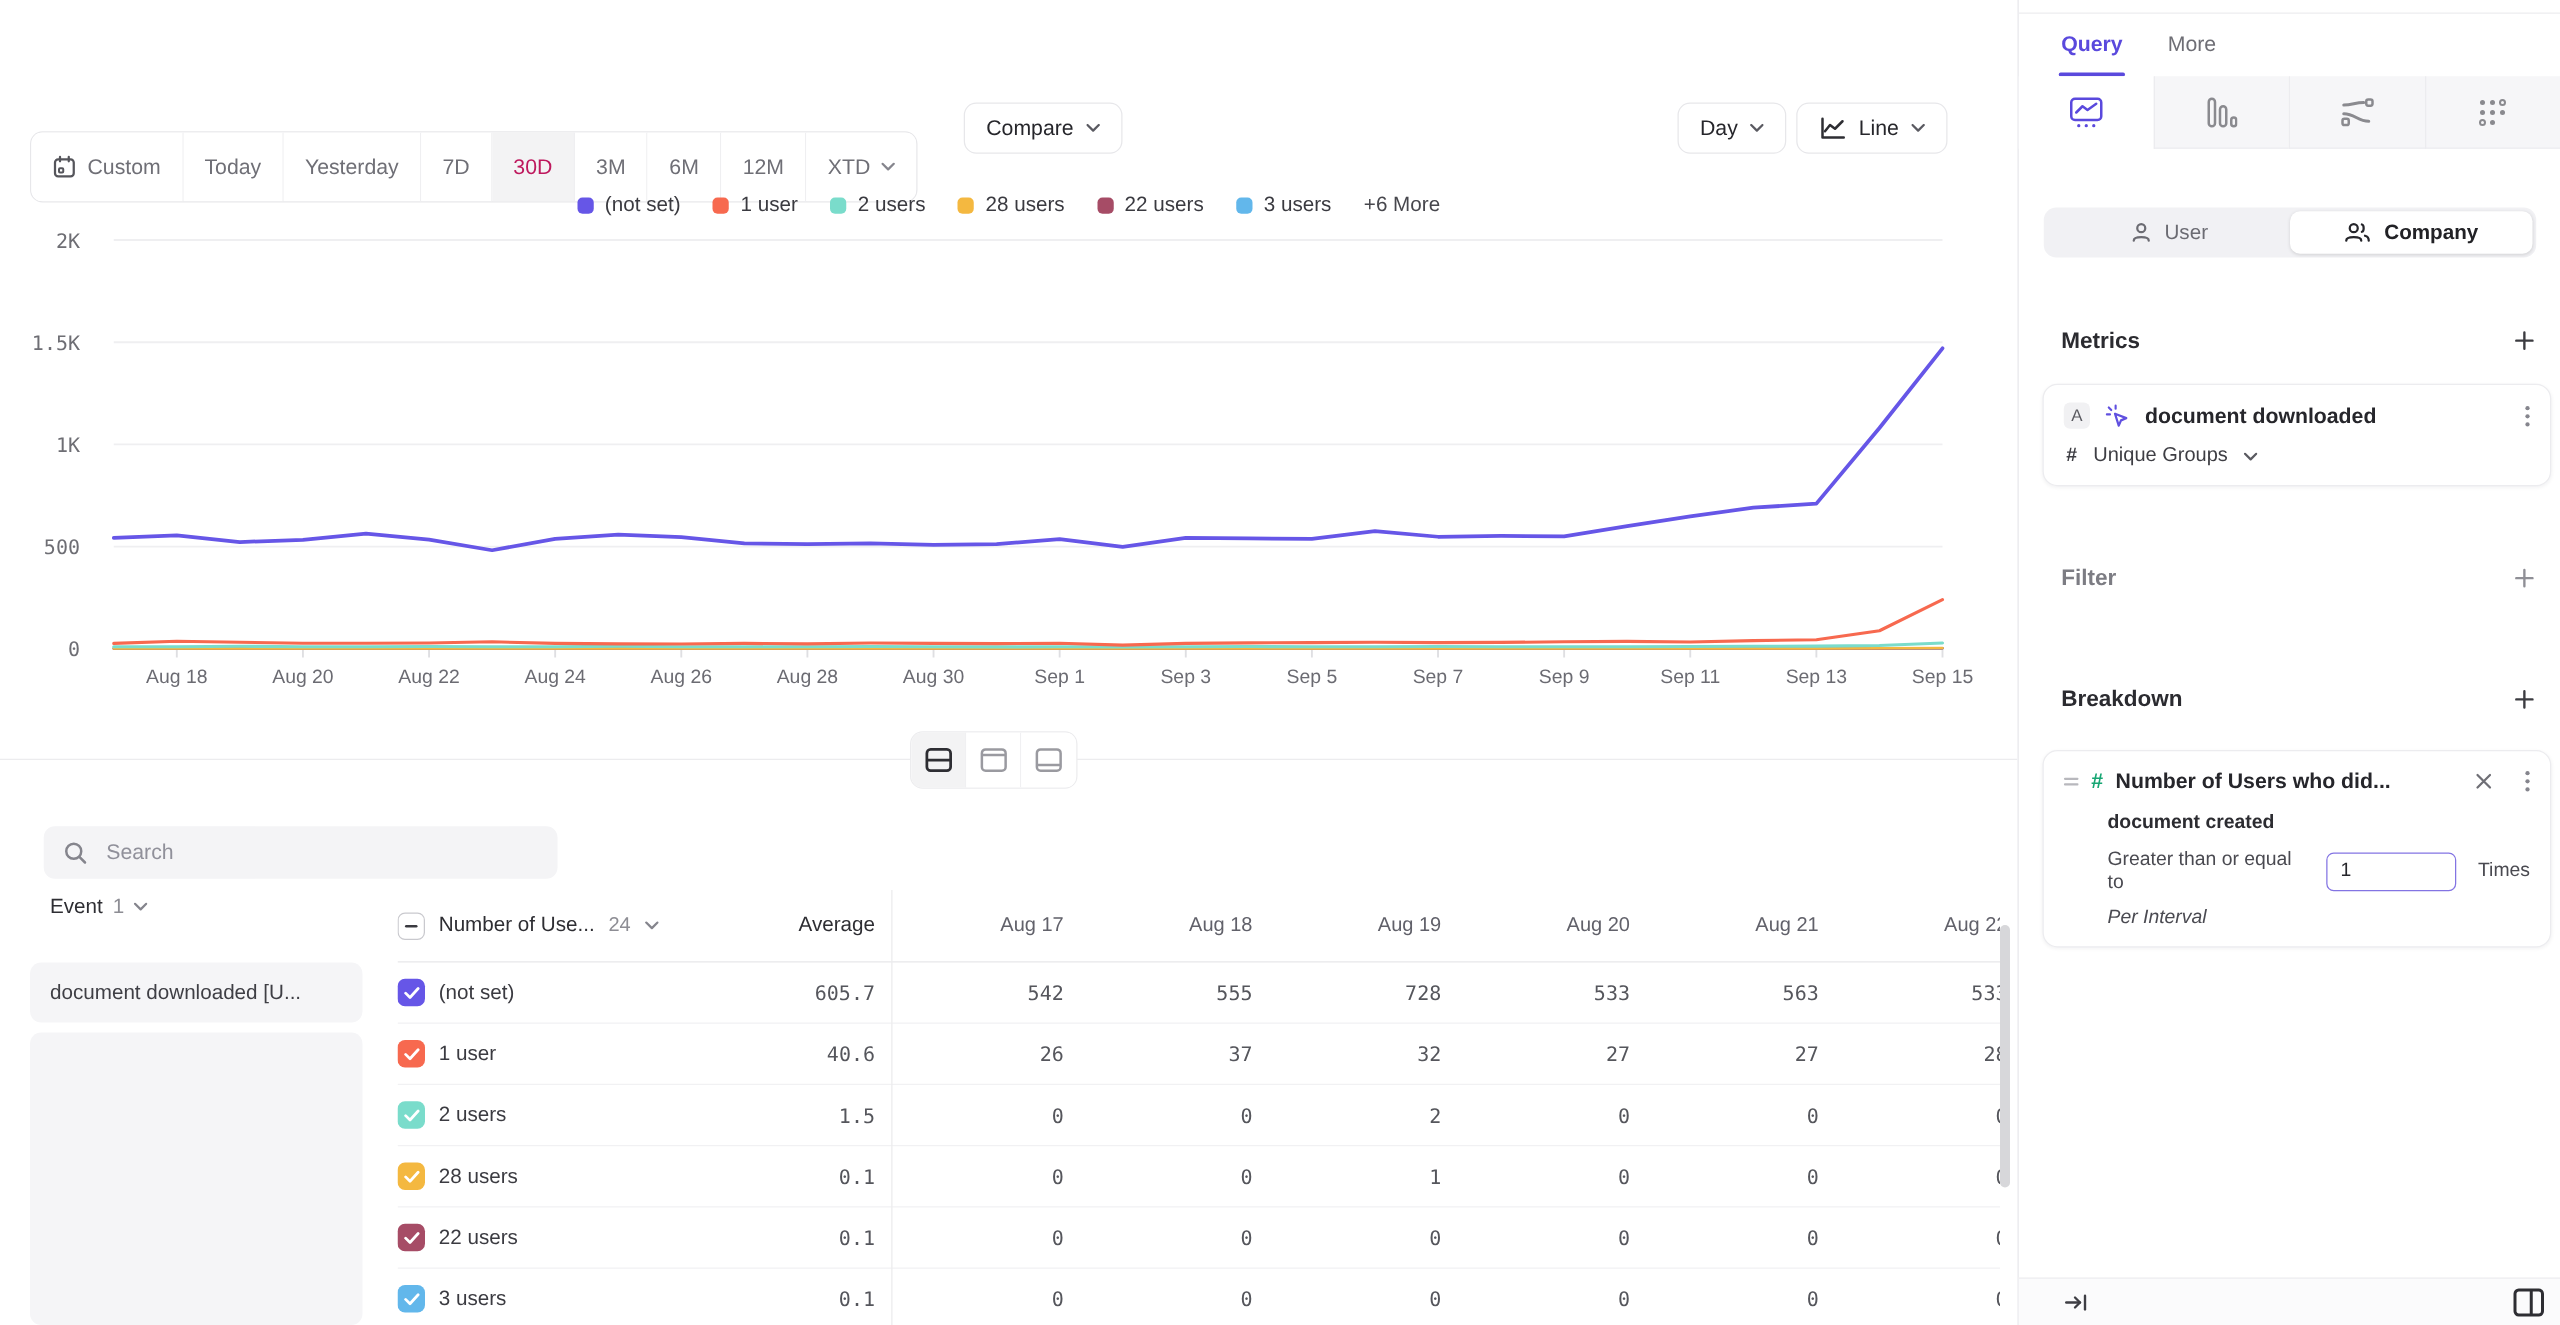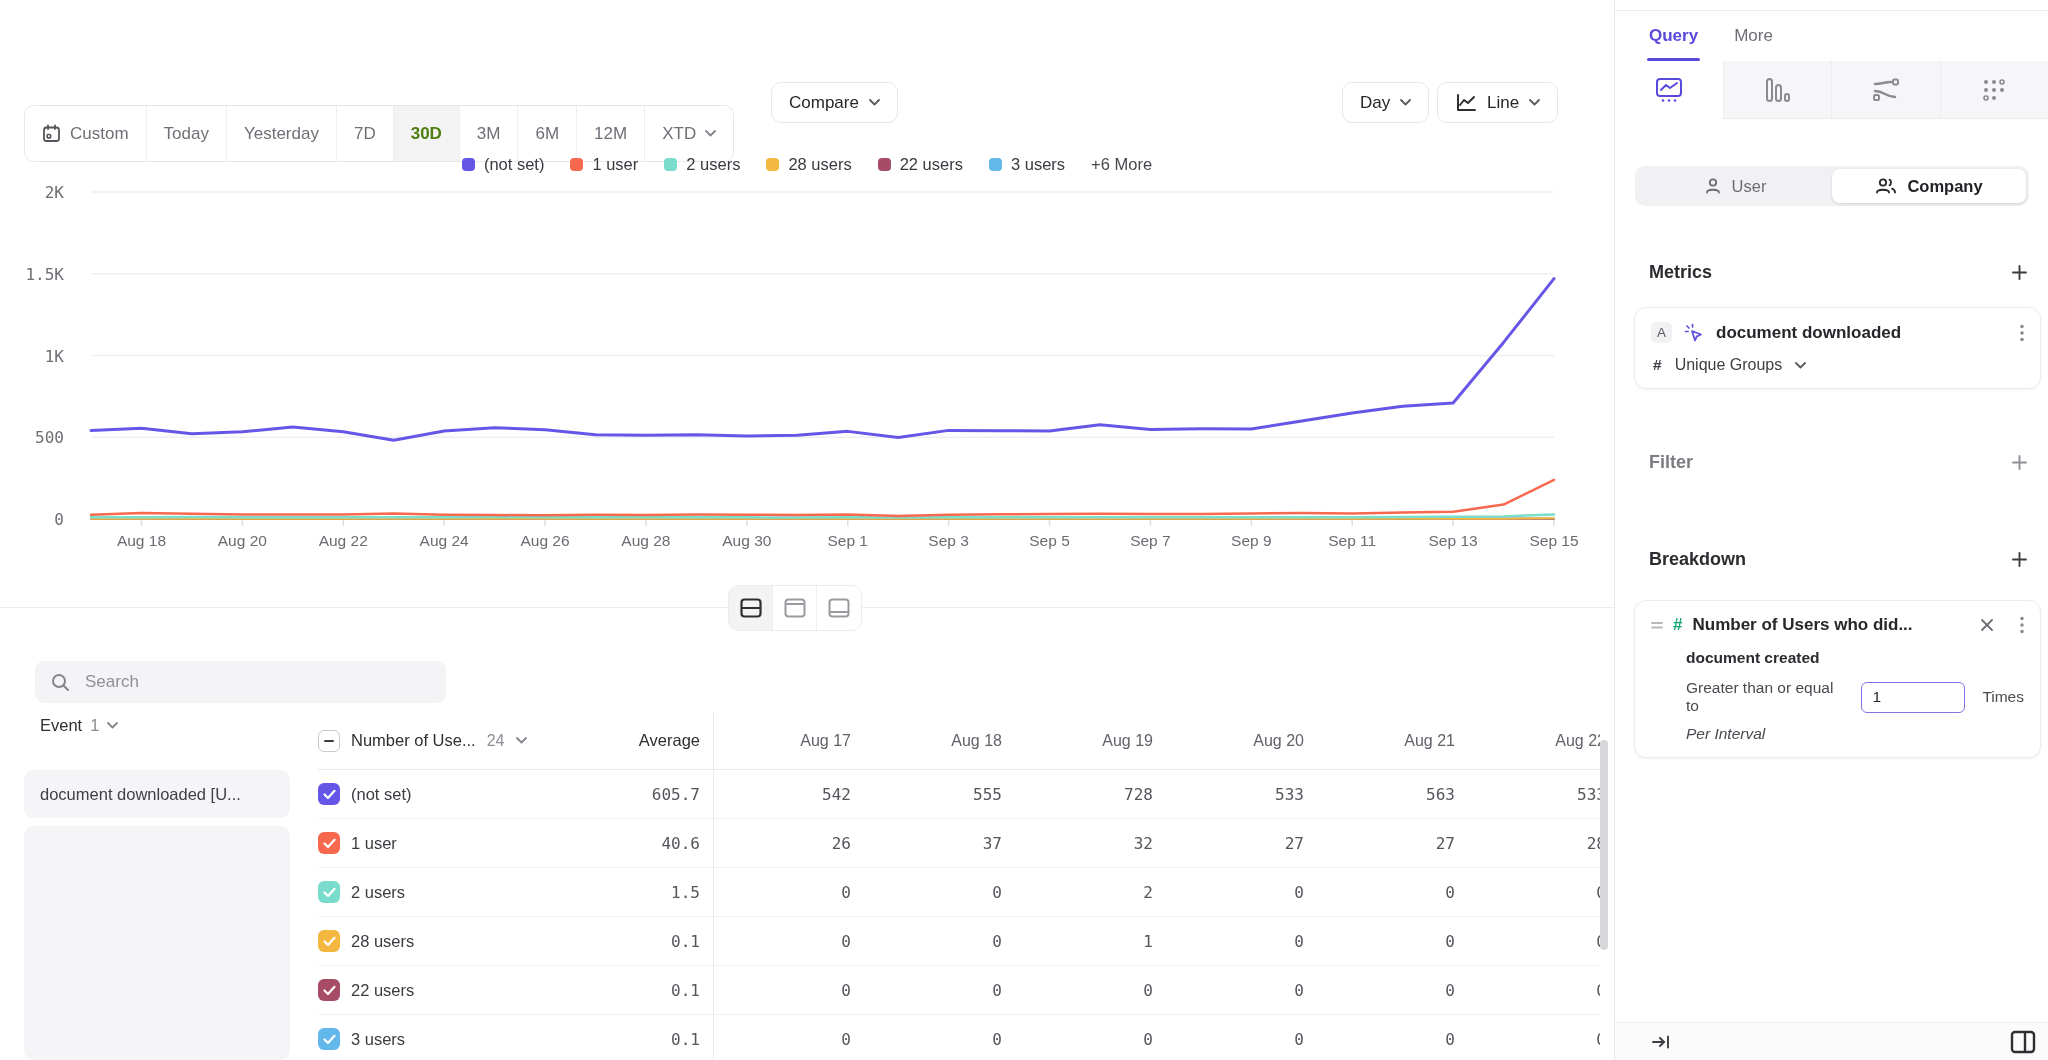--- a/index.html
+++ b/index.html
@@ -6,21 +6,21 @@
   .page{position:relative;width:2048px;height:1060px;background:#fff;overflow:hidden;
         font-family:"Liberation Sans",sans-serif;color:#2e2e33;}
   .page *{box-sizing:border-box;}
 
   
   .range-group{position:absolute;left:24px;top:82px;height:57px;display:flex;align-items:stretch;
                border:1px solid #e7e7ea;border-radius:10px;background:#fff;overflow:hidden;margin-top:23px;}
   .range-btn{display:flex;align-items:center;gap:9px;padding:0 17px;font-size:17px;color:#6f6f76;
              border-right:1px solid #efeff1;background:#fff;white-space:nowrap;cursor:pointer;}
   .range-btn:last-child{border-right:none;}
-  .range-btn.active{background:#f3f3f4;color:#4d7c0f;font-weight:700;}
+  .range-btn.active{background:#f3f3f4;color:#be185d;font-weight:400;}
   .pill-btn{position:absolute;top:82px;height:41px;display:flex;align-items:center;gap:10px;
             padding:0 17px;border:1px solid #e7e7ea;border-radius:10px;background:#fff;
             font-size:17px;font-weight:500;color:#26262b;cursor:pointer;white-space:nowrap;}
   .chev{width:11px;height:7px;flex:none;}
 
   
   .legend{position:absolute;left:0;top:155px;width:1614px;display:flex;justify-content:center;
           align-items:center;gap:26px;font-size:16.5px;color:#3a3a40;}
   .lg-item{display:flex;align-items:center;gap:9px;}
   .sw{width:13px;height:13px;border-radius:4px;display:inline-block;}

